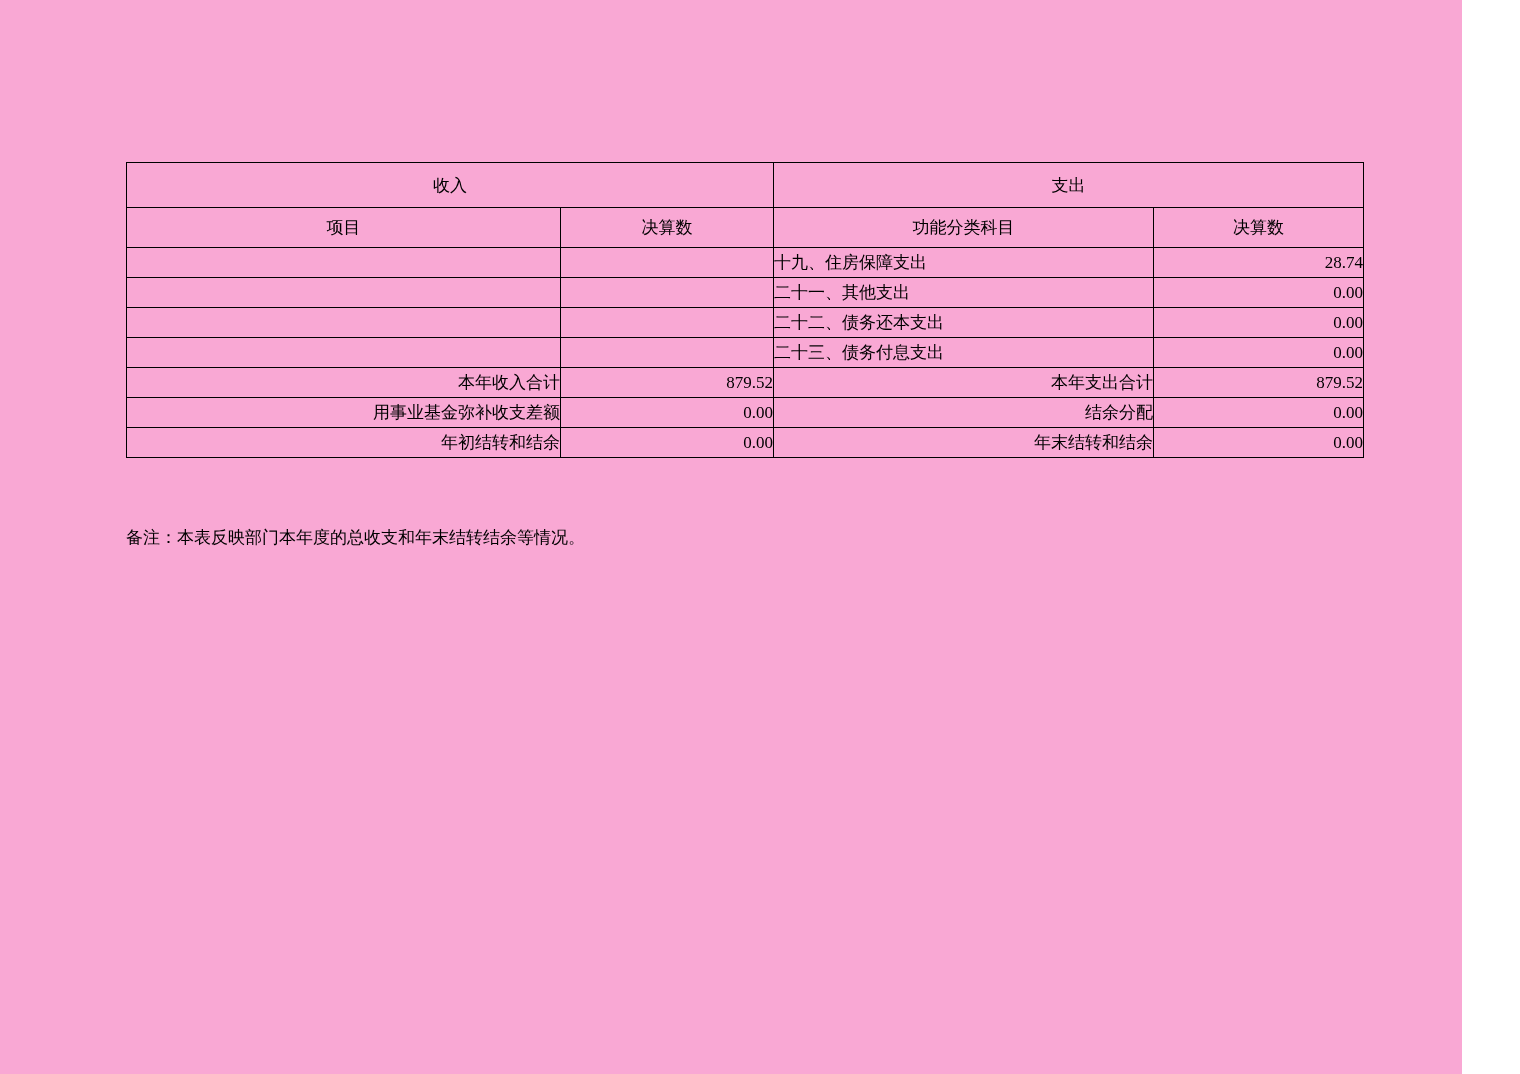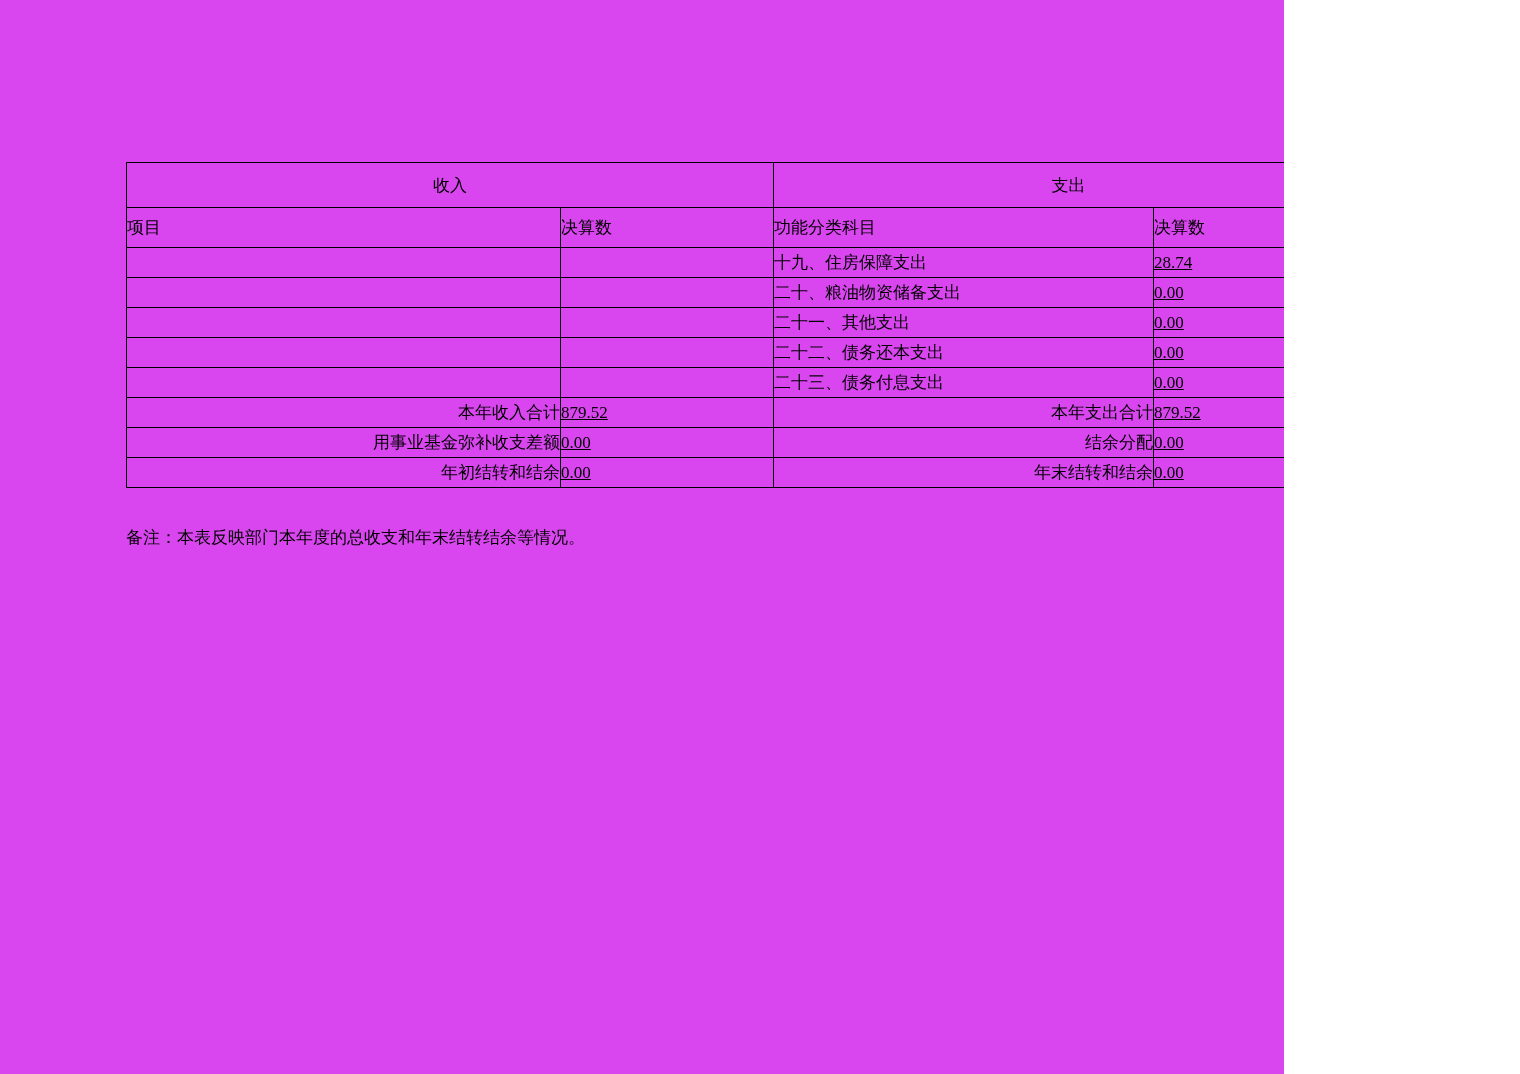--- a/index.html
+++ b/index.html
@@ -6,46 +6,46 @@
     margin: 0;
     padding: 0;
     background: #ffffff;
     width: 1520px;
     height: 1074px;
     font-family: "Liberation Serif", "DejaVu Serif", serif;
     color: #000000;
   }
   .page {
     position: relative;
-    width: 1284px;
+    width: 1462px;
     height: 1074px;
-    background: #d946ef;
+    background: #f9a8d4;
     overflow: hidden;
   }
   table.fin-table {
     position: absolute;
     left: 126px;
     top: 162px;
     width: 1237px;
     border-collapse: collapse;
     table-layout: fixed;
     font-size: 17px;
   }
   table.fin-table td {
     border: 1px solid #000000;
     padding: 0;
     overflow: hidden;
     white-space: nowrap;
     vertical-align: middle;
   }
   tr.r-head1 td { height: 44px; text-align: center; }
-  tr.r-head2 td { height: 39px; text-align: left; font-family: Liberation Mono, monospace; }
+  tr.r-head2 td { height: 39px; text-align: center; font-family: Liberation Mono, monospace; }
   tr.r-data td, tr.r-sum td { height: 29px; }
   td.c-left   { text-align: left;  padding-left: 10px; }
-  td.c-num    { padding-right: 6px; text-decoration: underline; }
+  td.c-num    { text-align: right; padding-right: 6px; }
   td.c-center { text-align: right; }
   .note {
     position: absolute;
     left: 126px;
     top: 526px;
     font-size: 17px;
     white-space: nowrap;
   }
 </style>
 </head>
@@ -72,26 +72,20 @@
       <td>决算数</td>
       <td>功能分类科目</td>
       <td>决算数</td>
     </tr>
 
     <tr class="r-data">
       <td class="c-left"></td>
       <td class="c-num"></td>
       <td class="c-left">十九、住房保障支出</td>
       <td class="c-num">28.74</td>
-    </tr>
-    <tr class="r-data">
-      <td class="c-left"></td>
-      <td class="c-num"></td>
-      <td class="c-left">二十、粮油物资储备支出</td>
-      <td class="c-num">0.00</td>
     </tr>
     <tr class="r-data">
       <td class="c-left"></td>
       <td class="c-num"></td>
       <td class="c-left">二十一、其他支出</td>
       <td class="c-num">0.00</td>
     </tr>
     <tr class="r-data">
       <td class="c-left"></td>
       <td class="c-num"></td>

